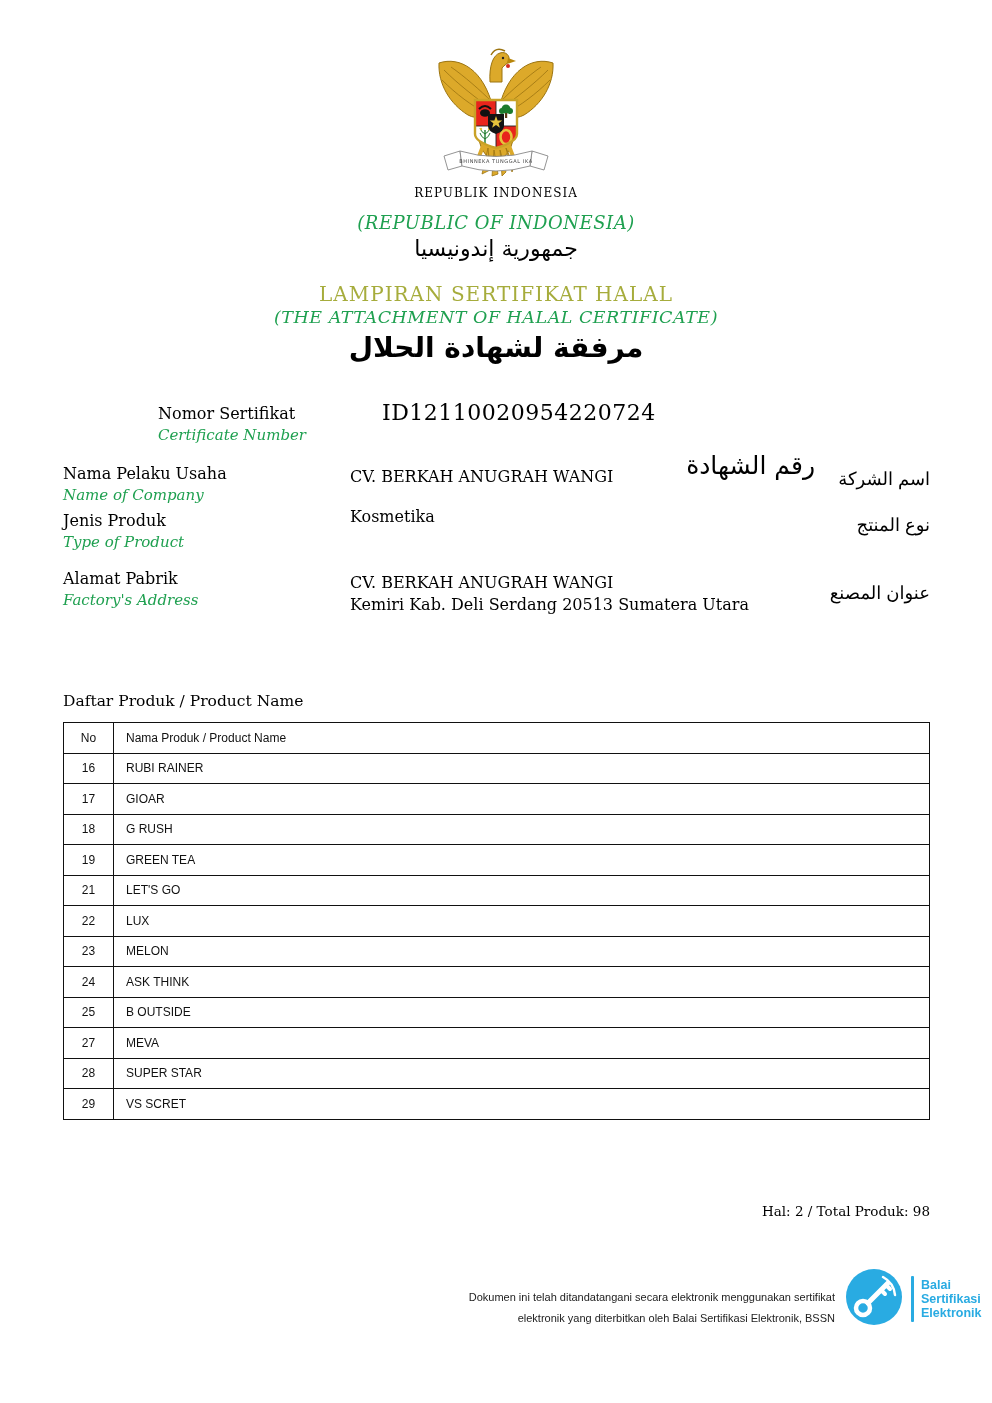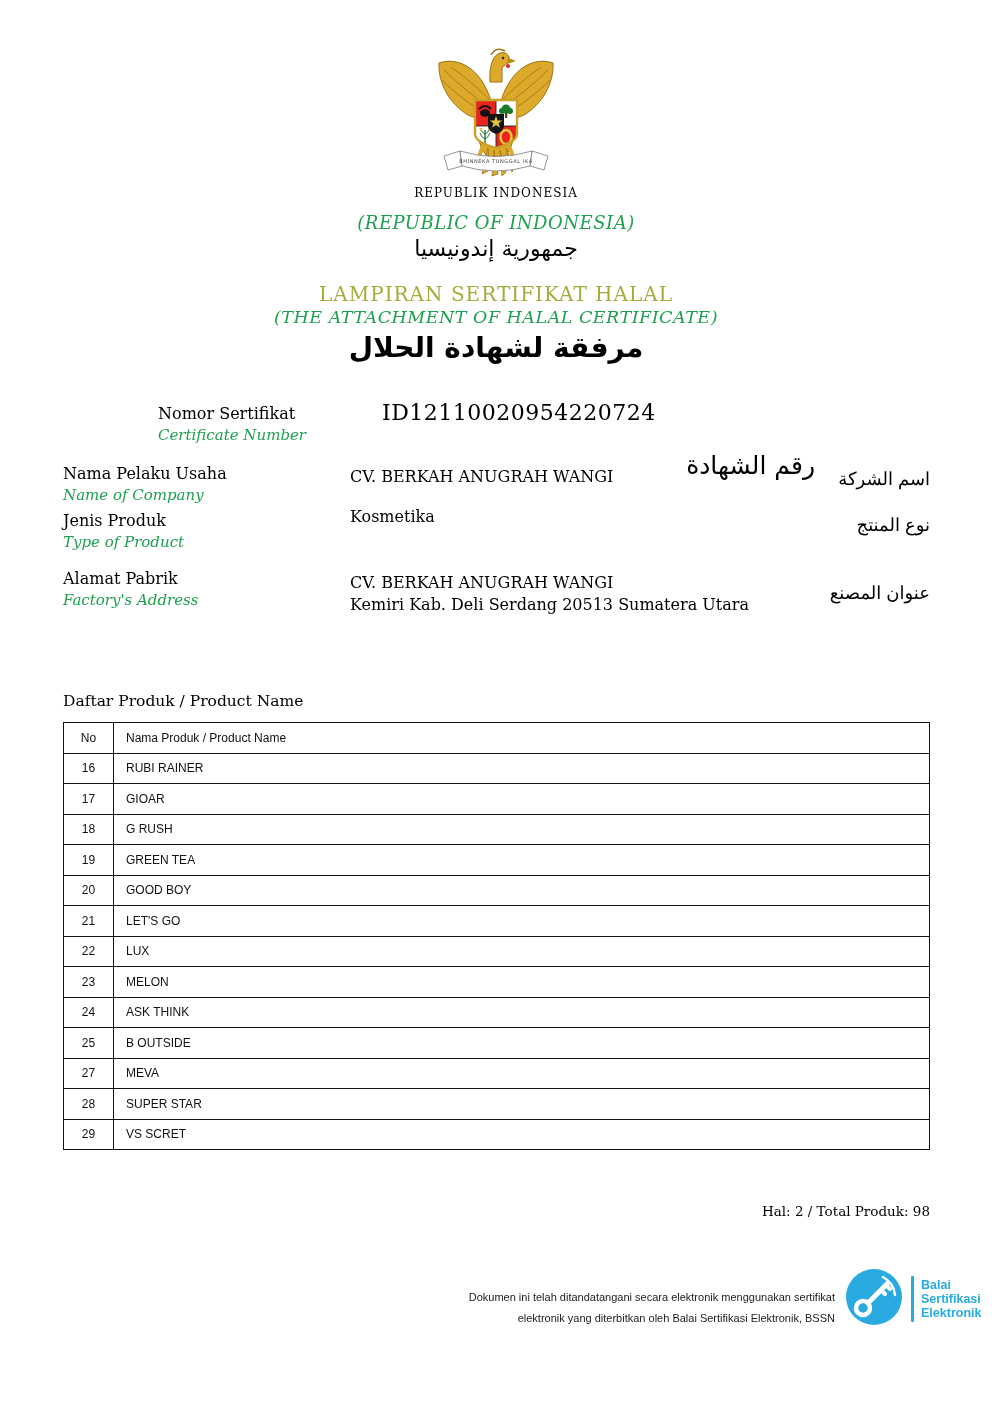--- a/index.html
+++ b/index.html
@@ -201,24 +201,20 @@
           <td class="no">17</td>
           <td>GIOAR</td>
         </tr>
       <tr>
           <td class="no">18</td>
           <td>G RUSH</td>
         </tr>
       <tr>
           <td class="no">19</td>
           <td>GREEN TEA</td>
-        </tr>
-      <tr>
-          <td class="no">20</td>
-          <td>GOOD BOY</td>
         </tr>
       <tr>
           <td class="no">21</td>
           <td>LET'S GO</td>
         </tr>
       <tr>
           <td class="no">22</td>
           <td>LUX</td>
         </tr>
       <tr>

